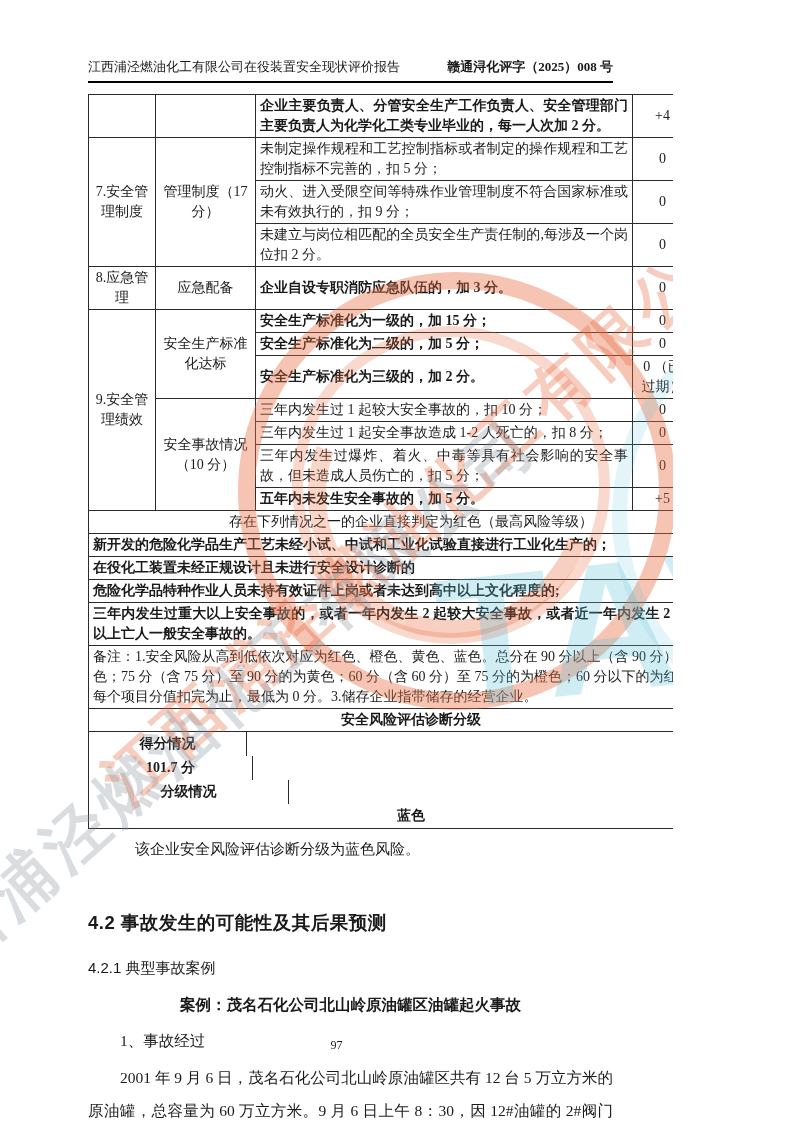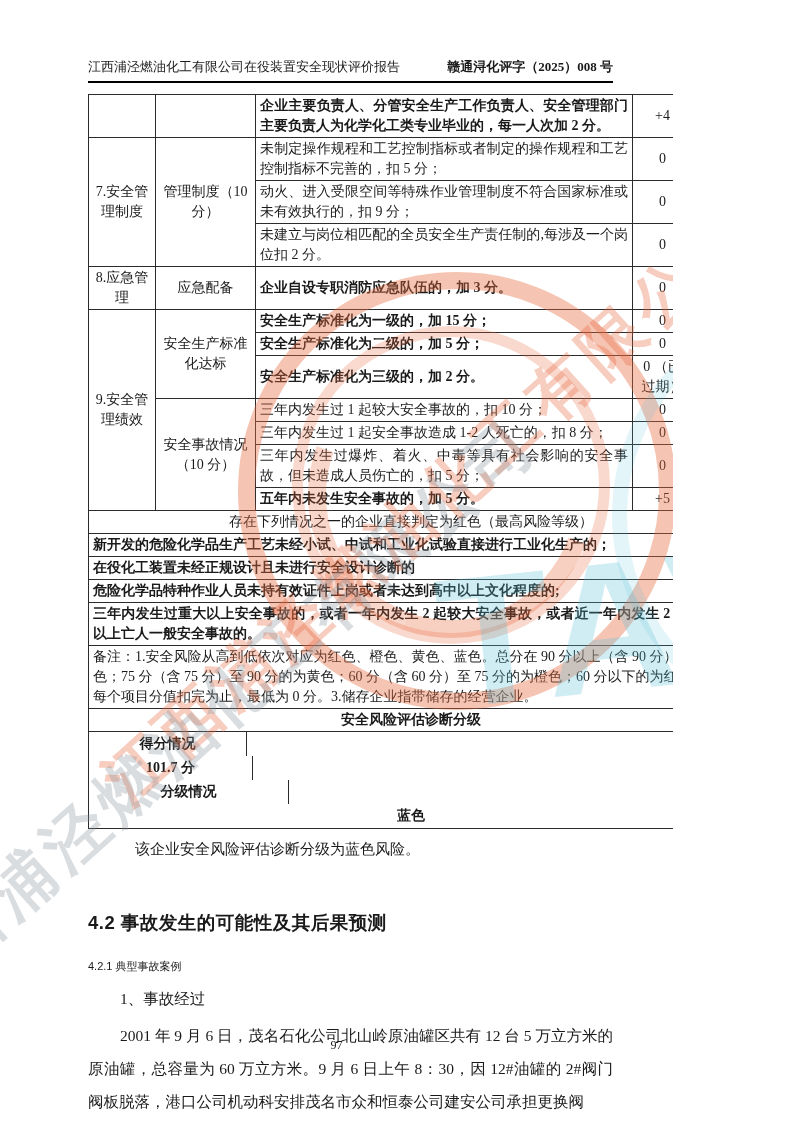--- a/index.html
+++ b/index.html
@@ -24,21 +24,21 @@
   .grade-row{display:flex;width:100%;flex-direction:column;}
   .grade-row .gcell{border-right:1px solid #2b2b2b;text-align:center;font-size:14px;
                     line-height:24px;font-weight:bold;}
   .grade-row .gcell:last-child{border-right:none;}
 
   
   .conclusion{margin:9px 0 0;font-size:15px;line-height:22px;text-indent:47px;}
   h2.sec{margin:50px 0 0;font-family:"Liberation Sans","DejaVu Sans",sans-serif;
          font-size:18.5px;font-weight:bold;letter-spacing:0.5px;}
   h3.sub{margin:24px 0 7px;font-family:"Liberation Sans","DejaVu Sans",sans-serif;
-         font-size:11px;font-weight:normal;}
+         font-size:15px;font-weight:normal;}
   .case-title{margin:17px 0 0;text-align:center;font-weight:bold;font-size:15.5px;}
   .p-intro{margin:15px 0 0;font-size:15.5px;text-indent:32px;}
   .para{margin:9px 0 0;font-size:15.5px;line-height:33px;text-indent:32px;text-align:justify;}
   .footer{position:absolute;left:0;top:1038px;width:100%;text-align:center;font-size:12px;z-index:1;}
 
   
   .wm{position:absolute;inset:0;z-index:2;pointer-events:none;overflow:hidden;}
   .ring1{position:absolute;left:238px;top:272px;width:404px;height:404px;border-radius:50%;
          border:17px solid rgba(233,108,66,0.40);}
   .ring2{position:absolute;left:292px;top:326px;width:296px;height:296px;border-radius:50%;
@@ -80,21 +80,21 @@
       <tbody>
       <tr>
         <td class="cc"></td>
         <td class="cc"></td>
         <td class="desc b">企业主要负责人、分管安全生产工作负责人、安全管理部门主要负责人为化学化工类专业毕业的，每一人次加 2 分。</td>
         <td class="cc">+4</td>
         <td class="cc"></td>
       </tr>
       <tr>
         <td class="cc" rowspan="3">7.安全管理制度</td>
-        <td class="cc" rowspan="3">管理制度（10 分）</td>
+        <td class="cc" rowspan="3">管理制度（17 分）</td>
         <td class="desc">未制定操作规程和工艺控制指标或者制定的操作规程和工艺控制指标不完善的，扣 5 分；</td>
         <td class="cc">0</td>
         <td class="cc" rowspan="3">10</td>
       </tr>
       <tr>
         <td class="desc">动火、进入受限空间等特殊作业管理制度不符合国家标准或未有效执行的，扣 9 分；</td>
         <td class="cc">0</td>
       </tr>
       <tr>
         <td class="desc">未建立与岗位相匹配的全员安全生产责任制的,每涉及一个岗位扣 2 分。</td>
@@ -176,20 +176,21 @@
         </td>
       </tr>
       </tbody>
     </table>
 
     <p class="conclusion">该企业安全风险评估诊断分级为蓝色风险。</p>
 
     <h2 class="sec">4.2 事故发生的可能性及其后果预测</h2>
     <h3 class="sub">4.2.1 典型事故案例</h3>
 
+    <p class="case-title">案例：茂名石化公司北山岭原油罐区油罐起火事故</p>
     <p class="p-intro">1、事故经过</p>
     <p class="para">2001 年 9 月 6 日，茂名石化公司北山岭原油罐区共有 12 台 5 万立方米的原油罐，总容量为 60 万立方米。9 月 6 日上午 8：30，因 12#油罐的 2#阀门阀板脱落，港口公司机动科安排茂名市众和恒泰公司建安公司承担更换阀</p>
 
   </div>
 
   <div class="footer">97</div>
 
   <div class="wm">
     <div class="ring1"></div>
     <div class="ring2"></div>

